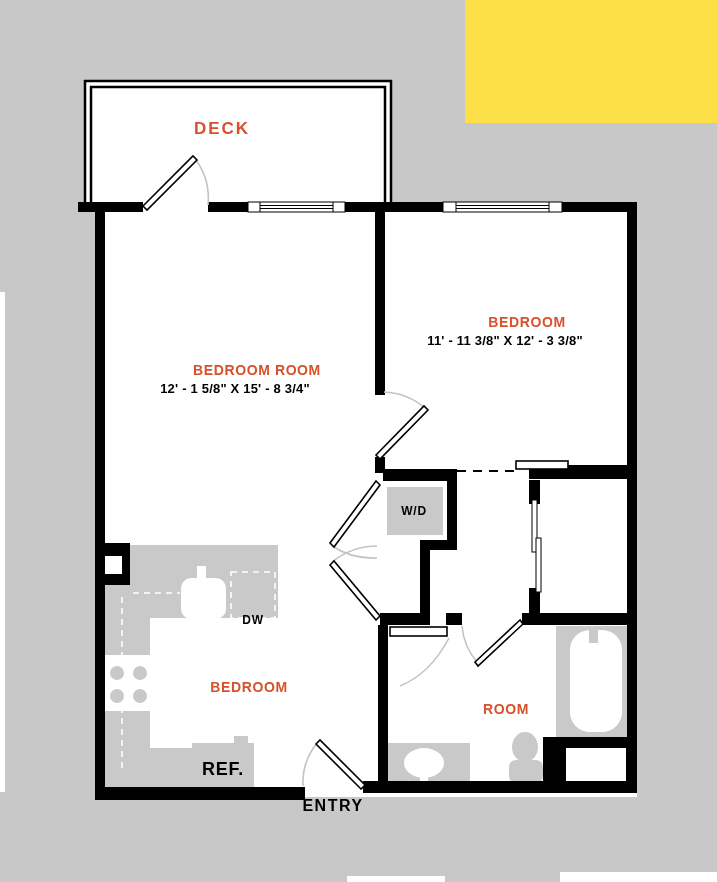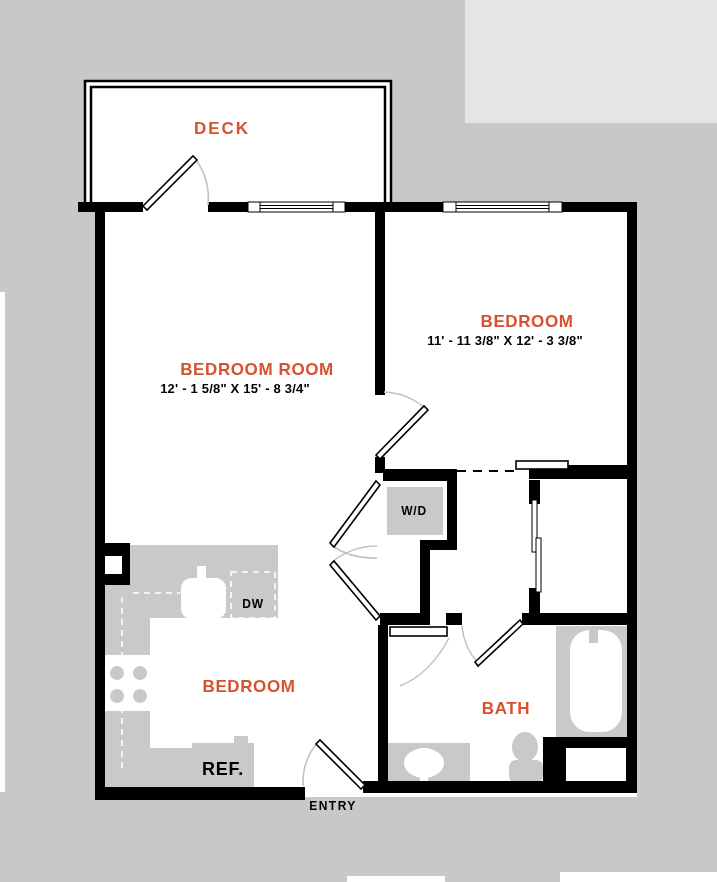--- a/index.html
+++ b/index.html
@@ -1,25 +1,25 @@
 <!DOCTYPE html>
 <html style="--accent: #D8512D;"><head>
 <meta charset="utf-8">
 <style>
   html,body{margin:0;padding:0;background:#ffffff;}
-  #stage{position:relative;width:717px;height:882px;overflow:hidden;background:#e5e5e5;
+  #stage{position:relative;width:717px;height:882px;overflow:hidden;background:#fde047;
          font-family:"Liberation Sans", sans-serif;}
   #plan-svg{position:absolute;left:0;top:0;}
   .lbl{position:absolute;transform:translate(-50%,-50%);white-space:nowrap;
        font-weight:bold;color:#000;}
   .accent{color:var(--accent,#D8512D);}
-  .room{font-size:17px;letter-spacing:0.6px;padding-left:44px;}
+  .room{font-size:14px;letter-spacing:0.6px;padding-left:44px;}
   .dims{font-size:13px;letter-spacing:0.2px;}
   .deck{font-size:17px;letter-spacing:2px;}
-  .entry{font-size:12px;letter-spacing:1.5px;text-align:center;}
+  .entry{font-size:16px;letter-spacing:1.5px;text-align:center;}
   .appl{font-size:12px;letter-spacing:0.8px;}
 </style>
 </head>
 <body>
 
 <div id="stage">
 
 <svg id="plan-svg" width="717" height="882" viewBox="0 0 717 882">
 
   <g fill="#C8C8C8">
@@ -151,18 +151,18 @@
 
   <rect x="387" y="487" width="56" height="48" fill="#C9C9C9"></rect>
 </svg>
 
   <div class="lbl accent deck" style="left:222px;top:129px">DECK</div>
   <div class="lbl accent room" style="left:235px;top:370px">BEDROOM ROOM</div>
   <div class="lbl dims" style="left:235px;top:388px">12' - 1 5/8" X 15' - 8 3/4"</div>
   <div class="lbl accent room" style="left:505px;top:322px">BEDROOM</div>
   <div class="lbl dims" style="left:505px;top:340px">11' - 11 3/8" X 12' - 3 3/8"</div>
   <div class="lbl appl" style="left:414px;top:511px">W/D</div>
-  <div class="lbl appl" style="left:253px;top:604px">DW</div>
+  <div class="lbl appl" style="left:253px;top:620px">DW</div>
   <div class="lbl accent room" style="left:227px;top:687px">BEDROOM</div>
   <div class="lbl appl" style="left:223px;top:769px;font-size:18px">REF.</div>
-  <div class="lbl accent room" style="left:484px;top:709px">BATH</div>
+  <div class="lbl accent room" style="left:484px;top:709px">ROOM</div>
   <div class="lbl entry" style="left:333px;top:806px">ENTRY</div>
 </div>
 
 </body></html>

